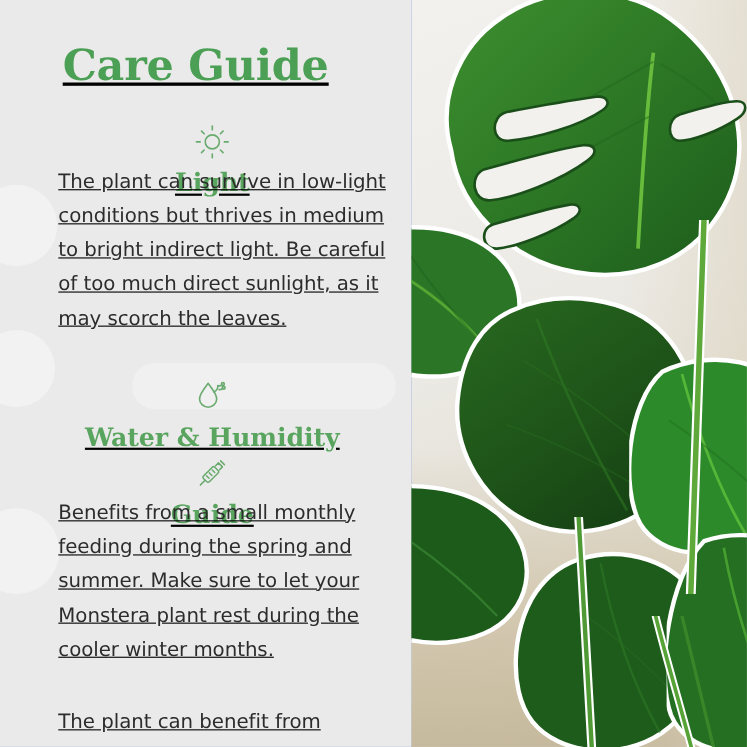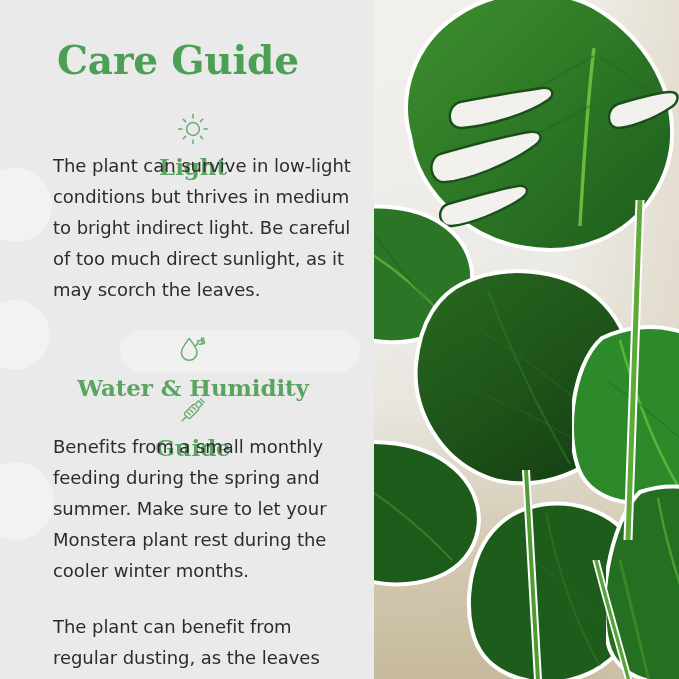--- a/index.html
+++ b/index.html
@@ -12,20 +12,21 @@
     overflow: hidden;
     font-family: "Liberation Sans", sans-serif;
     background: #ebeaea;
   }
   .page {
     position: relative;
     width: 679px;
     height: 679px;
     display: flex;
     background: #1d4ed8;
+    text-decoration: underline;
   }
 
   
   .guide-panel {
     position: relative;
     width: 374px;
     height: 679px;
     background: #ebeaea;
     overflow: hidden;
     flex: 0 0 374px;
@@ -54,21 +55,21 @@
     font-weight: 700;
     font-size: 39px;
     line-height: 1.05;
     letter-spacing: -0.2px;
     color: #4ca055;
   }
 
   .section {
     position: relative;
     padding-left: 12px;
-    margin-top: 26px;
+    margin-top: 36px;
   }
   .section.first { margin-top: 30px; }
 
   .section-head {
     display: flex;
     align-items: center;
     gap: 8px;
     height: 34px;
     flex-direction: column;
   }

